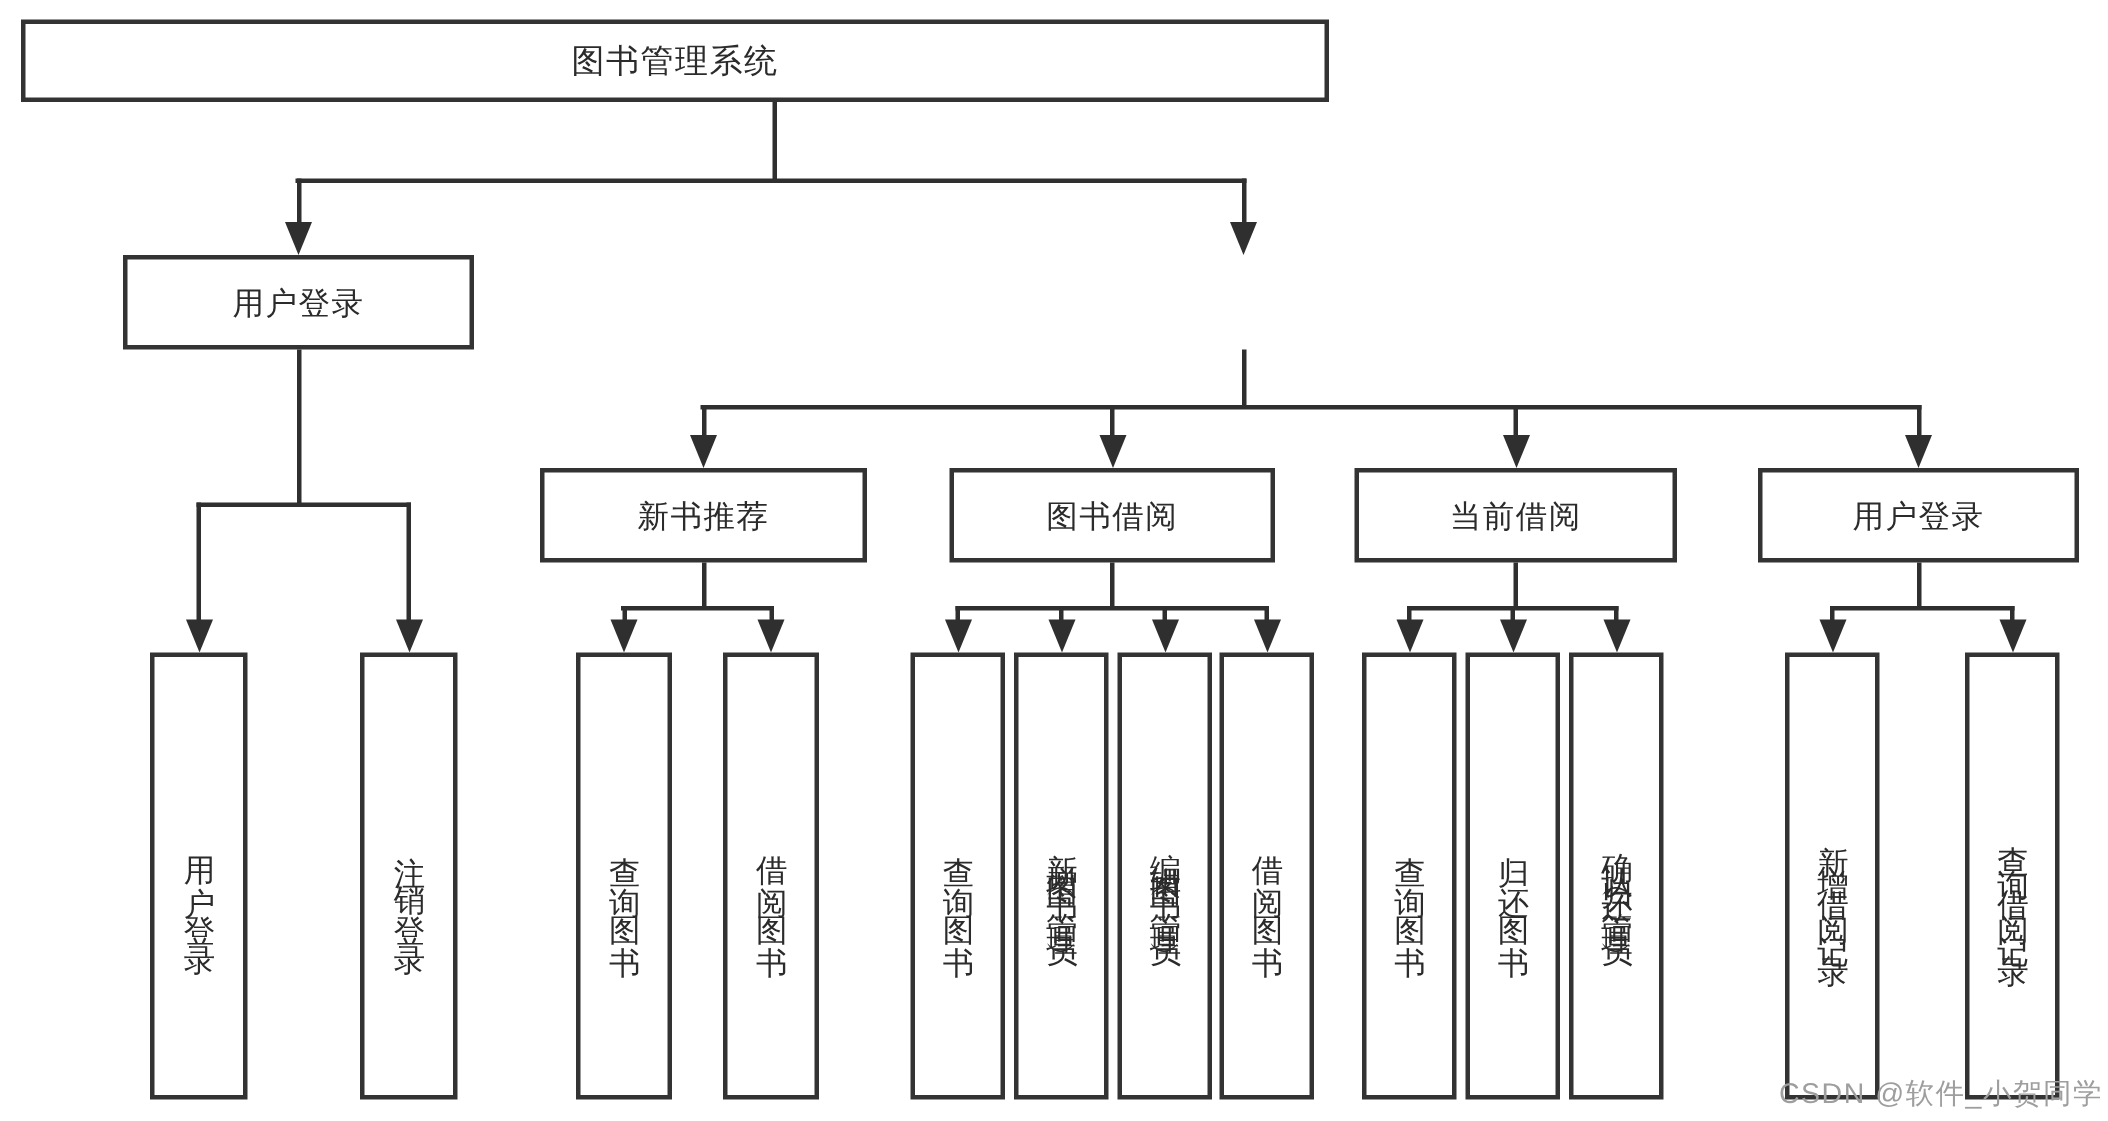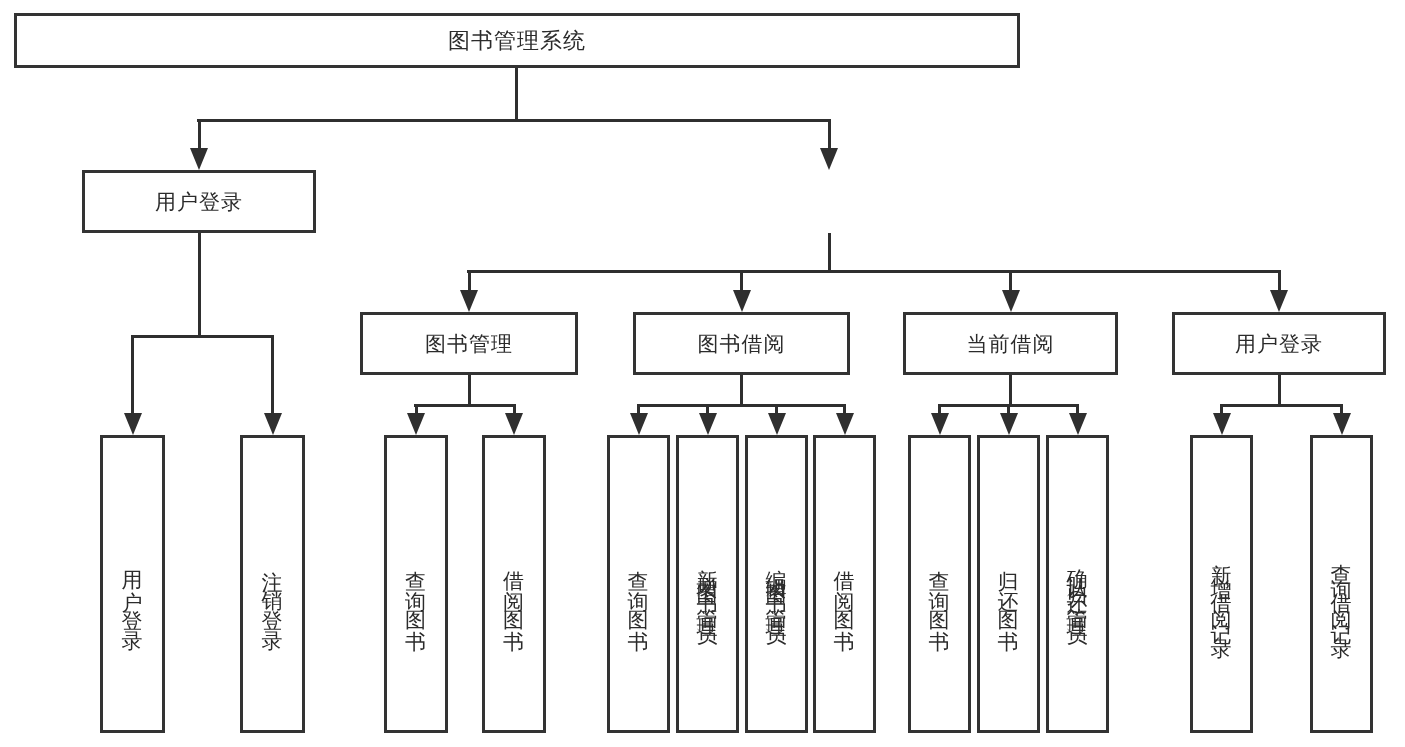--- a/index.html
+++ b/index.html
@@ -37,21 +37,21 @@
     position:absolute; z-index:10; white-space:nowrap;
     font-size:19px; letter-spacing:1px;
     color:var(--watermark,#9e9e9e);
   }
 </style>
 </head>
 <body>
 
 <div class="stage">
 
-  <div class="node" style="left:14px;top:13px;width:1006px;height:55px">
+  <div class="node" style="left:14px;top:13px;width:872px;height:55px">
     <span class="lbl root">图书管理系统</span>
   </div>
 
   <div class="vl" style="left:515px;top:68px;height:53px"></div>
   <div class="hl" style="left:197px;top:119px;width:634px"></div>
   <div class="vl" style="left:198px;top:119px;height:31px"></div>
   <div class="arrow" style="left:190px;top:148px"></div>
   <div class="vl" style="left:828px;top:119px;height:31px"></div>
   <div class="arrow" style="left:820px;top:148px"></div>
 
@@ -71,21 +71,21 @@
   <div class="vl" style="left:468px;top:270px;height:21px"></div>
   <div class="arrow" style="left:460px;top:290px"></div>
   <div class="vl" style="left:740px;top:270px;height:21px"></div>
   <div class="arrow" style="left:733px;top:290px"></div>
   <div class="vl" style="left:1009px;top:270px;height:21px"></div>
   <div class="arrow" style="left:1002px;top:290px"></div>
   <div class="vl" style="left:1278px;top:270px;height:21px"></div>
   <div class="arrow" style="left:1270px;top:290px"></div>
 
   <div class="node" style="left:360px;top:312px;width:218px;height:63px">
-    <span class="lbl">图书管理</span>
+    <span class="lbl">新书推荐</span>
   </div>
   <div class="node" style="left:903px;top:312px;width:215px;height:63px">
     <span class="lbl">当前借阅</span>
   </div>
   <div class="node" style="left:633px;top:312px;width:217px;height:63px">
     <span class="lbl">图书借阅</span>
   </div>
   <div class="node" style="left:1172px;top:312px;width:214px;height:63px">
     <span class="lbl">用户登录</span>
   </div>
@@ -161,14 +161,15 @@
     <span class="vtext ls9">确认归还（管理员）</span>
   </div>
 
   <div class="node" style="left:1190px;top:435px;width:63px;height:298px">
     <span class="vtext ls6">新增借阅记录</span>
   </div>
   <div class="node" style="left:1310px;top:435px;width:63px;height:298px">
     <span class="vtext ls6">查询借阅记录</span>
   </div>
 
+  <div class="watermark" style="left:1186px;top:716px">CSDN @软件_小贺同学</div>
 
 </div>
 
 </body></html>

